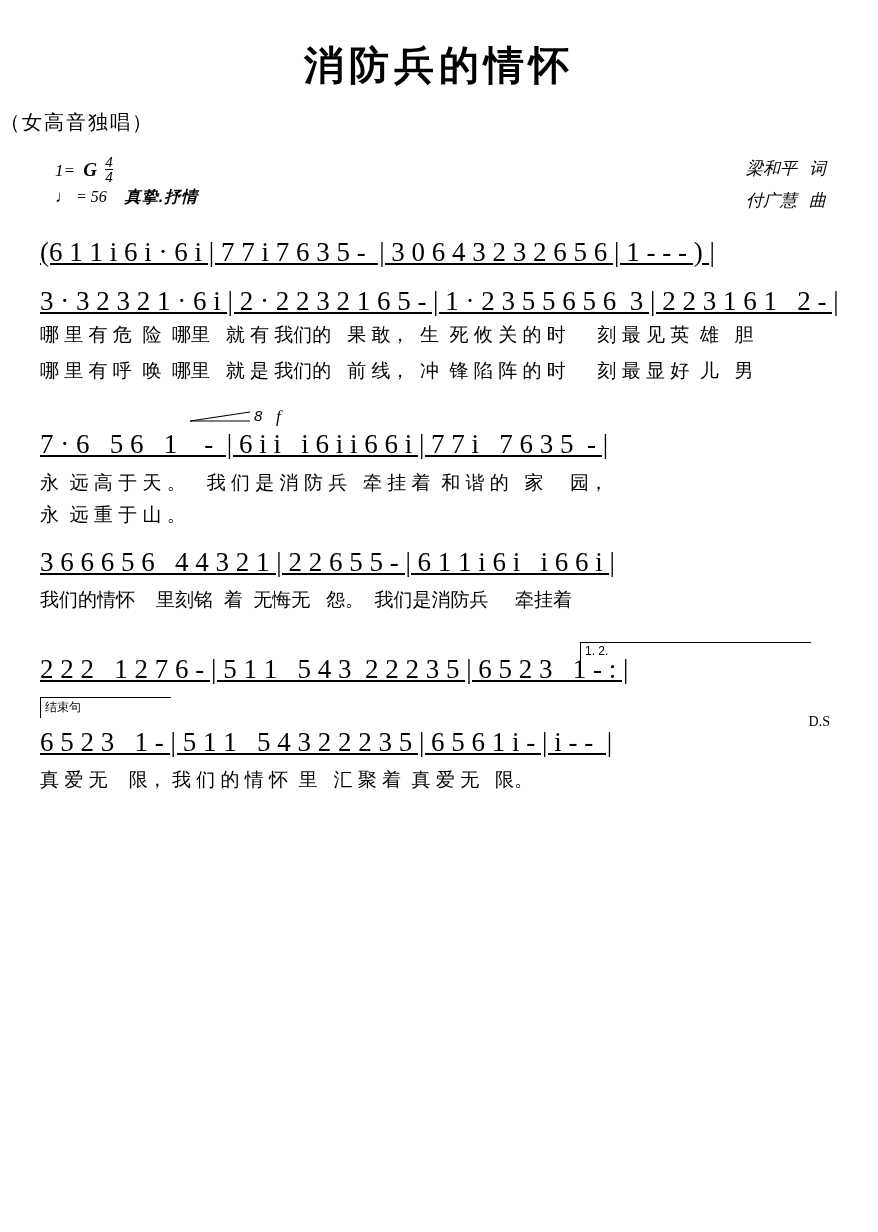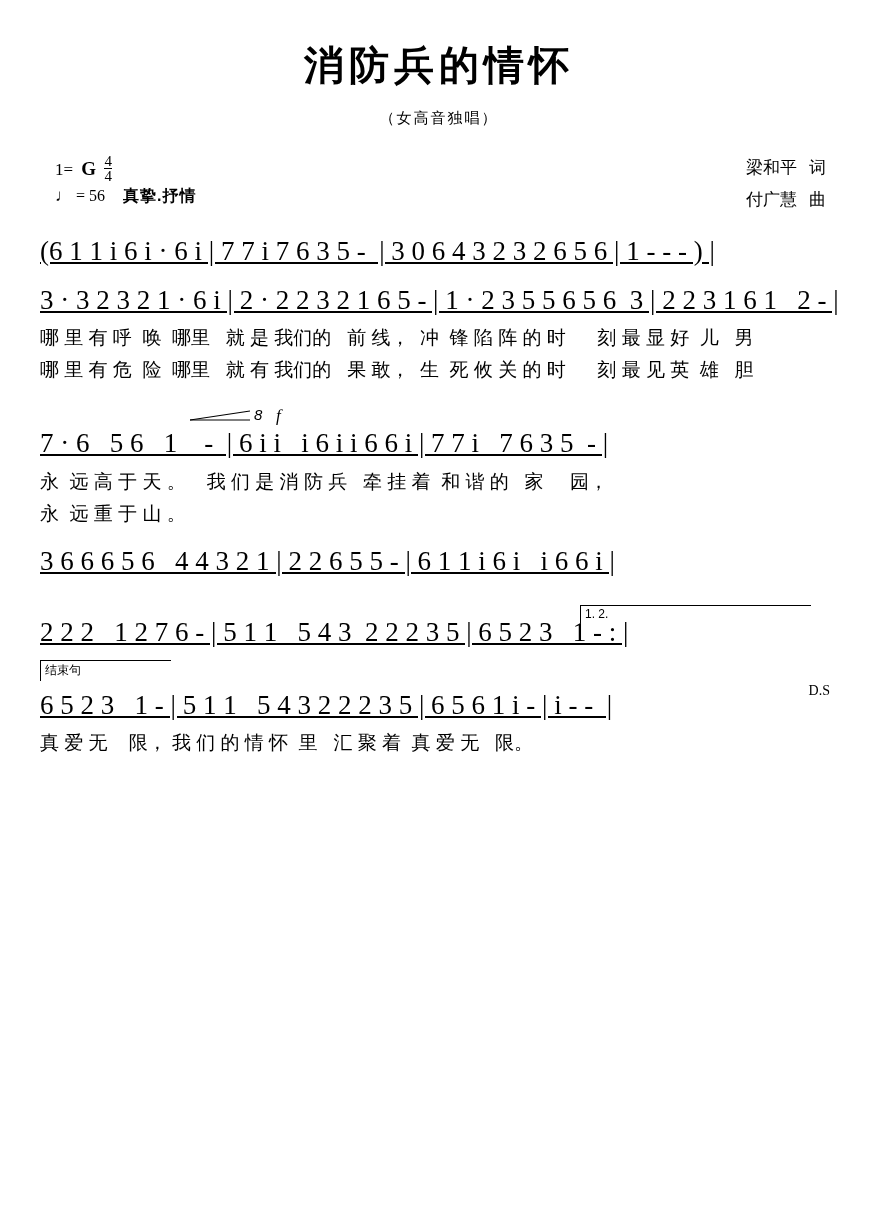--- a/index.html
+++ b/index.html
@@ -23,30 +23,31 @@
   
   .title {
     text-align: center;
     font-family: "Liberation Sans", sans-serif;
     font-weight: bold;
     font-size: 40px;
     letter-spacing: 5px;
     margin-top: 38px;
   }
   .subtitle {
-    text-align: center;
-    font-family: "Liberation Sans", sans-serif;
-    font-size: 15px;
+    text-align: left;
+    font-family: "Liberation Sans", sans-serif;
+    font-size: 20px;
     letter-spacing: 2px;
     margin-top: 16px;
   }
   .meta {
     position: relative;
     height: 78px;
-    margin-top: 24px;
+    margin-top: 17px;
+    font-style: italic;
   }
   .key-line {
     position: absolute;
     left: 55px;
     top: 2px;
     font-size: 17px;
     font-family: "Liberation Serif", serif;
   }
   .key-line .fracbox {
     display: inline-block;
@@ -180,22 +181,22 @@
     </div>
   </div>
 
   <div class="system">
     <div class="notes">(6 1 1 i 6 i · 6 i | 7 7 i 7 6 3 5 -  | 3 0 6 4 3 2 3 2 6 5 6 | 1 - - - ) |</div>
   </div>
   <div class="sysgap"></div>
 
   <div class="system">
     <div class="notes">3 · 3 2 3 2 1 · 6 i | 2 · 2 2 3 2 1 6 5 - | 1 · 2 3 5 5 6 5 6  3 | 2 2 3 1 6 1   2 - |</div>
+    <div class="lyric second">哪 里 有 危  险  哪里   就 有 我们的   果 敢，  生  死 攸 关 的 时      刻 最 见 英  雄   胆</div>
     <div class="lyric">哪 里 有 呼  唤  哪里   就 是 我们的   前 线，  冲  锋 陷 阵 的 时      刻 最 显 好  儿   男</div>
-    <div class="lyric second">哪 里 有 危  险  哪里   就 有 我们的   果 敢，  生  死 攸 关 的 时      刻 最 见 英  雄   胆</div>
   </div>
   <div class="sysgap"></div>
 
   <div class="sysgap"></div>
 
   <div class="system">
     <div class="hairpin" style="left:150px; top:6px;">
       <svg width="62" height="12" viewBox="0 0 62 12">
           <line x1="0" y1="10" x2="60" y2="1" stroke="#000" stroke-width="1.2"></line>
           <line x1="0" y1="10" x2="60" y2="10" stroke="#000" stroke-width="1.2"></line>
@@ -204,27 +205,28 @@
     <div class="mark" style="left:214px; top:2px; font-size:15px; font-style:italic;">8</div>
     <div class="dyn" style="left:236px; top:2px;">f</div>
     <div class="notes" style="padding-top:18px;">7 · 6   5 6   1    -  | 6 i i   i 6 i i 6 6 i | 7 7 i   7 6 3 5  - |</div>
     <div class="lyric">永  远 高 于 天 。    我 们 是 消 防 兵   牵 挂 着  和 谐 的   家     园，</div>
     <div class="lyric second">永  远 重 于 山 。</div>
   </div>
   <div class="sysgap"></div>
 
   <div class="system">
     <div class="notes">3 6 6 6 5 6   4 4 3 2 1 | 2 2 6 5 5 - | 6 1 1 i 6 i   i 6 6 i |</div>
+    <div class="lyric">我们的情怀    里刻铭  着  无悔无   怨。  我们是消防兵     牵挂着</div>
   </div>
   <div class="sysgap"></div>
 
   <div class="system">
     <div class="boxmark" style="left:540px; top:16px; width:220px;">1. 2.</div>
     <div class="notes" style="padding-top:22px;">2 2 2   1 2 7 6 - | 5 1 1   5 4 3  2 2 2 3 5 | 6 5 2 3   1 - : |</div>
-    <div class="ds" style="right:8px; top:94px;">D.S</div>
+    <div class="ds" style="right:8px; top:88px;">D.S</div>
   </div>
   <div class="sysgap"></div>
 
   <div class="system">
     <div class="boxmark" style="left:0px; top:0px; width:120px;">结束句</div>
     <div class="notes" style="padding-top:24px;">6 5 2 3   1 - | 5 1 1   5 4 3 2 2 2 3 5 | 6 5 6 1 i - | i - -  |</div>
     <div class="lyric">真 爱 无    限， 我 们 的 情 怀  里   汇 聚 着  真 爱 无   限。</div>
   </div>
 
   <div class="footer-url">www.jcqupu.com</div>

